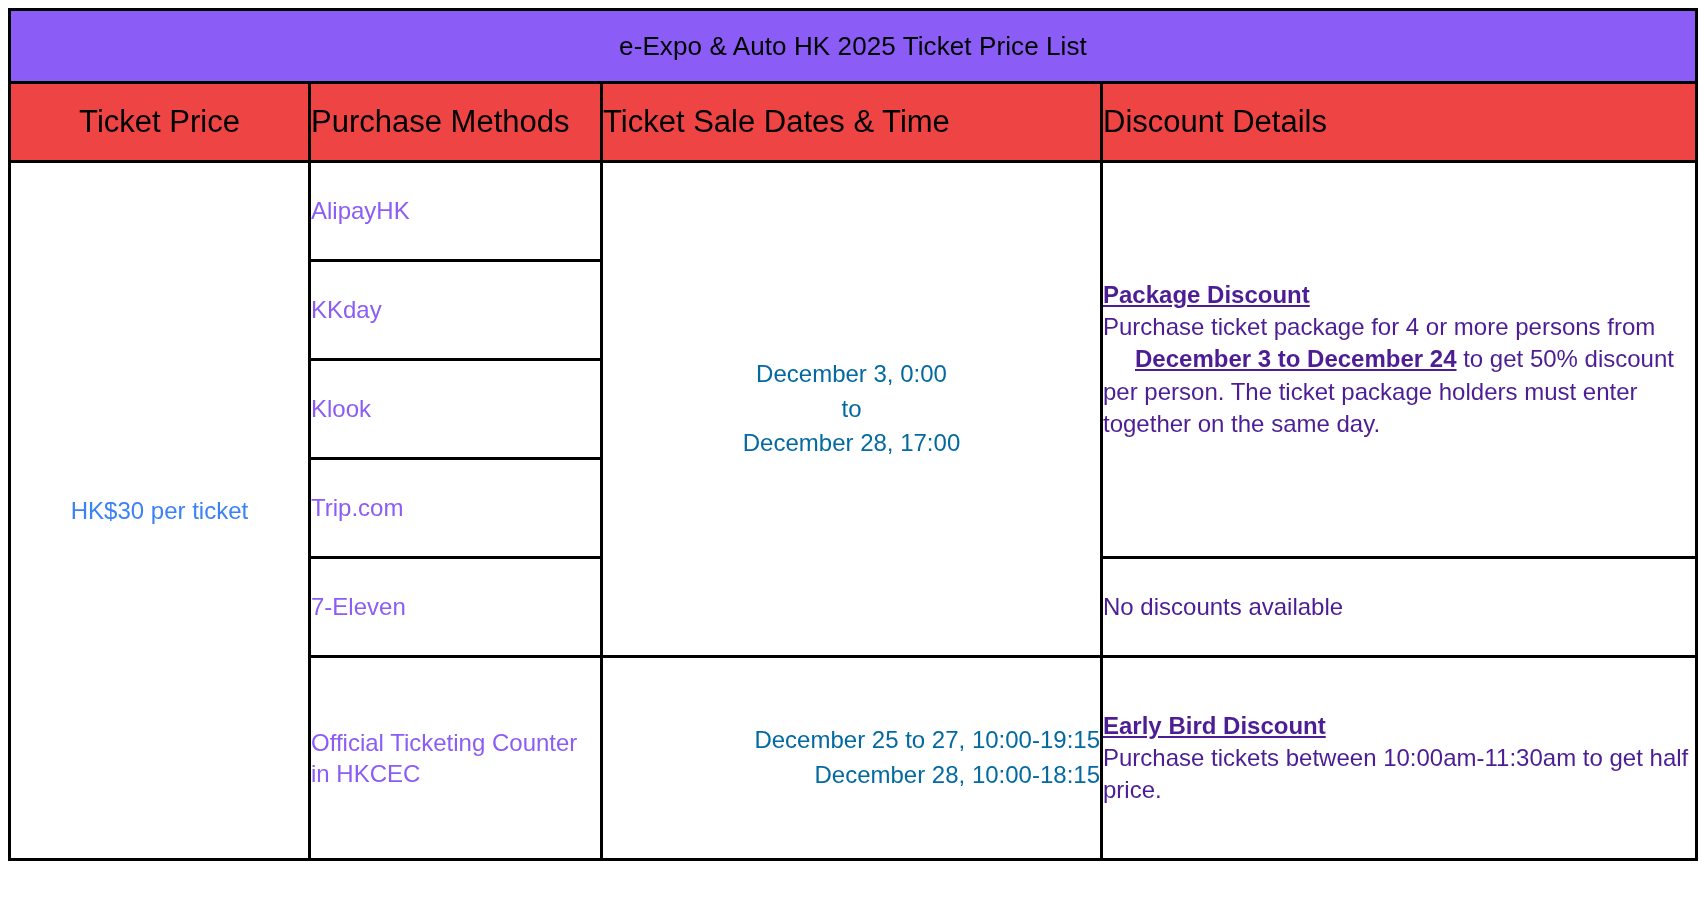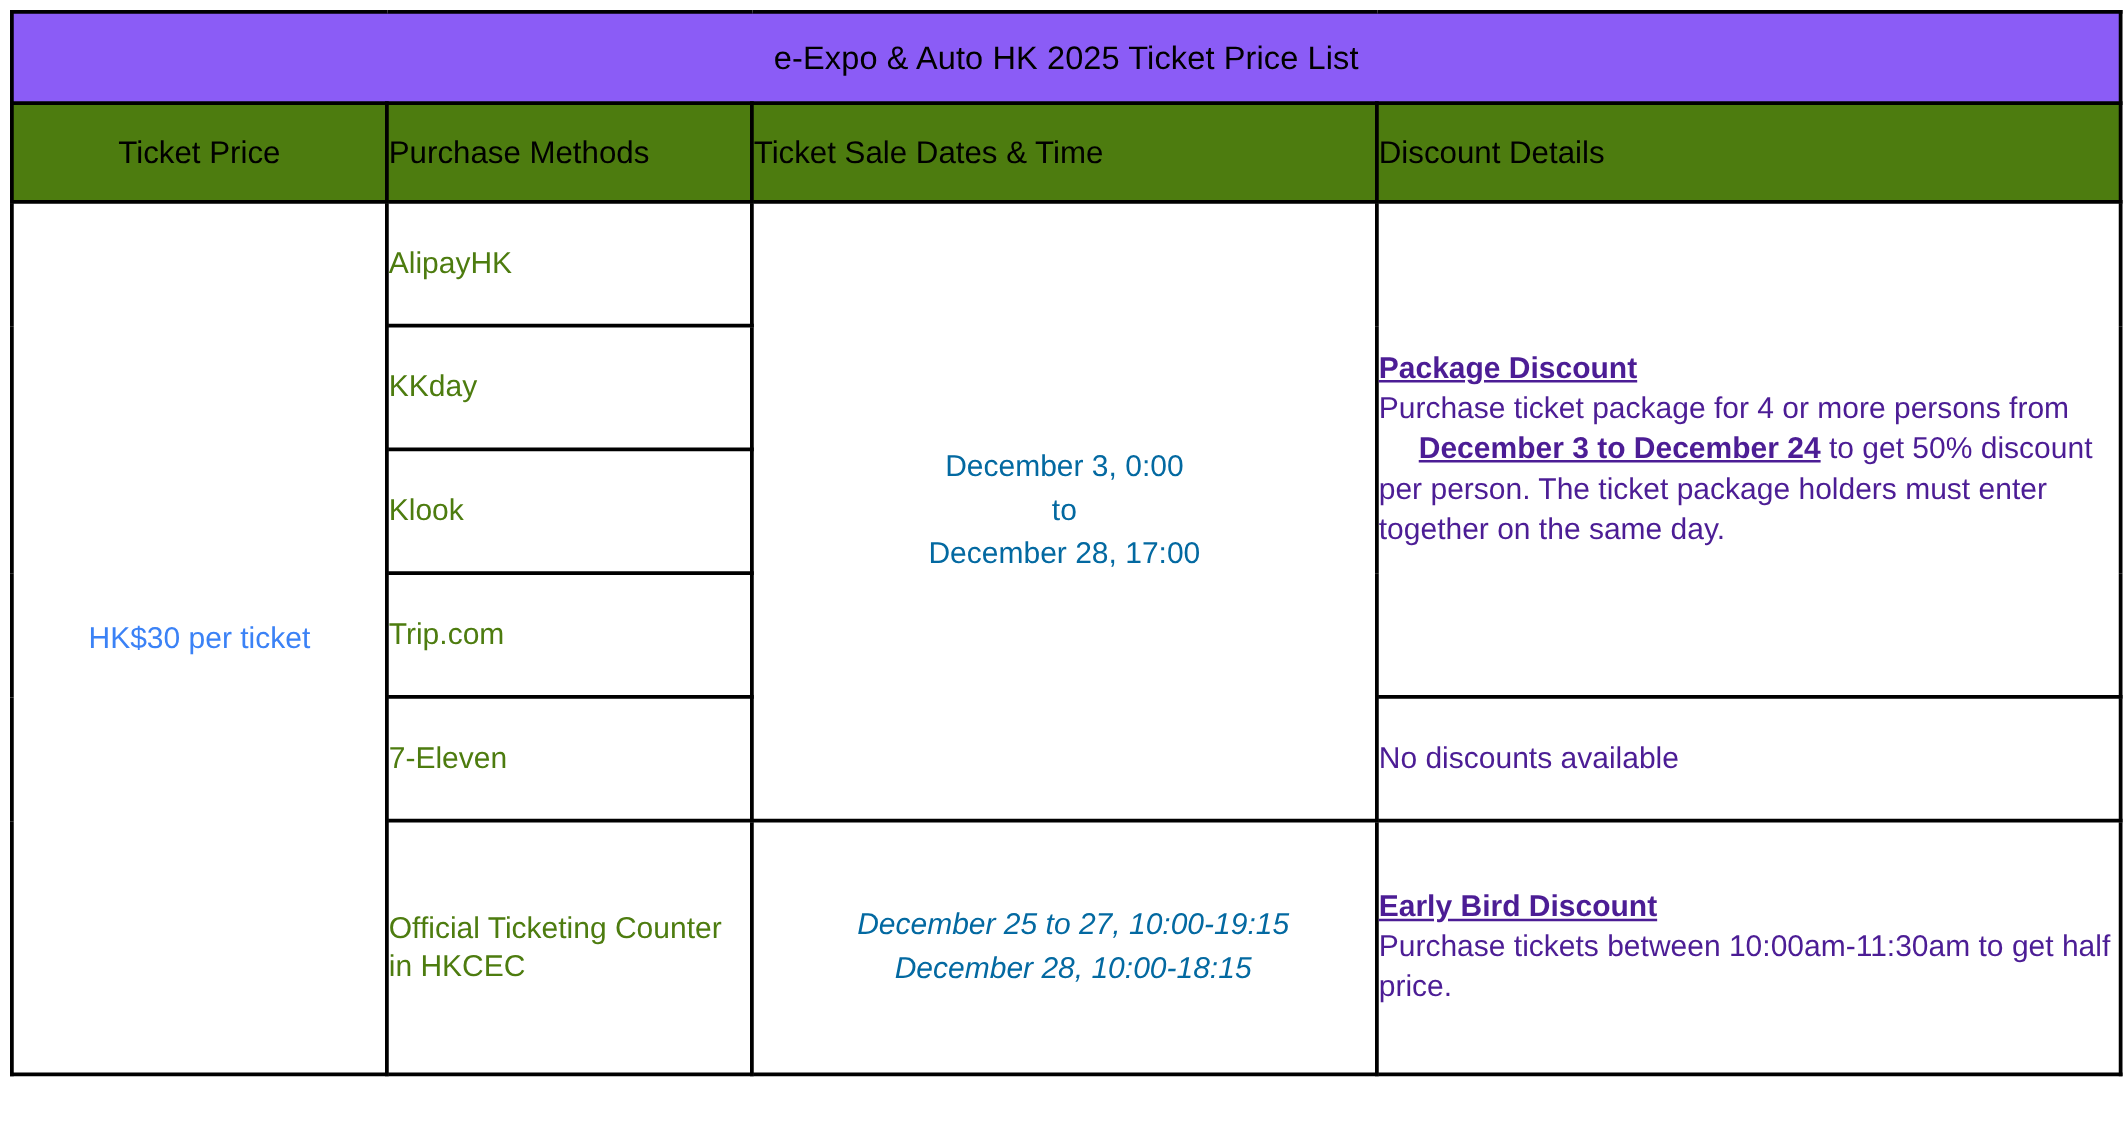--- a/index.html
+++ b/index.html
@@ -33,58 +33,57 @@
   .title-cell {
     background: #8b5cf6;
     text-align: center;
     font-size: 26px;
     font-weight: bold;
     height: 70px;
     letter-spacing: 0.1px;
     color: #000;
   }
   .head-cell {
-    background: #4d7c0f;
-    font-size: 25px;
+    background: #ef4444;
+    font-size: 31px;
     font-weight: bold;
     height: 76px;
     color: #000;
     padding-left: 14px;
   }
   .head-cell.center {
     text-align: center;
     padding-left: 0;
   }
   .price-cell {
     text-align: center;
     font-size: 24px;
     color: #3b82f6;
   }
   .method-cell {
     font-size: 24px;
-    color: #4d7c0f;
+    color: #8b5cf6;
     padding-left: 14px;
     height: 96px;
   }
   .method-cell.tall {
     height: 200px;
     vertical-align: middle;
     line-height: 1.3;
   }
   .dates-cell {
     text-align: center;
     font-size: 24px;
     color: #0369a1;
     line-height: 1.45;
   }
   .dates-cell.left {
-    text-align: center;
+    text-align: right;
     padding-left: 14px;
     line-height: 1.45;
-    font-style: italic;
   }
   .discount-cell {
     font-size: 24px;
     color: #4c1d95;
     padding: 0 18px 0 14px;
     line-height: 1.34;
     vertical-align: middle;
   }
   .discount-cell.mid {
     vertical-align: middle;

